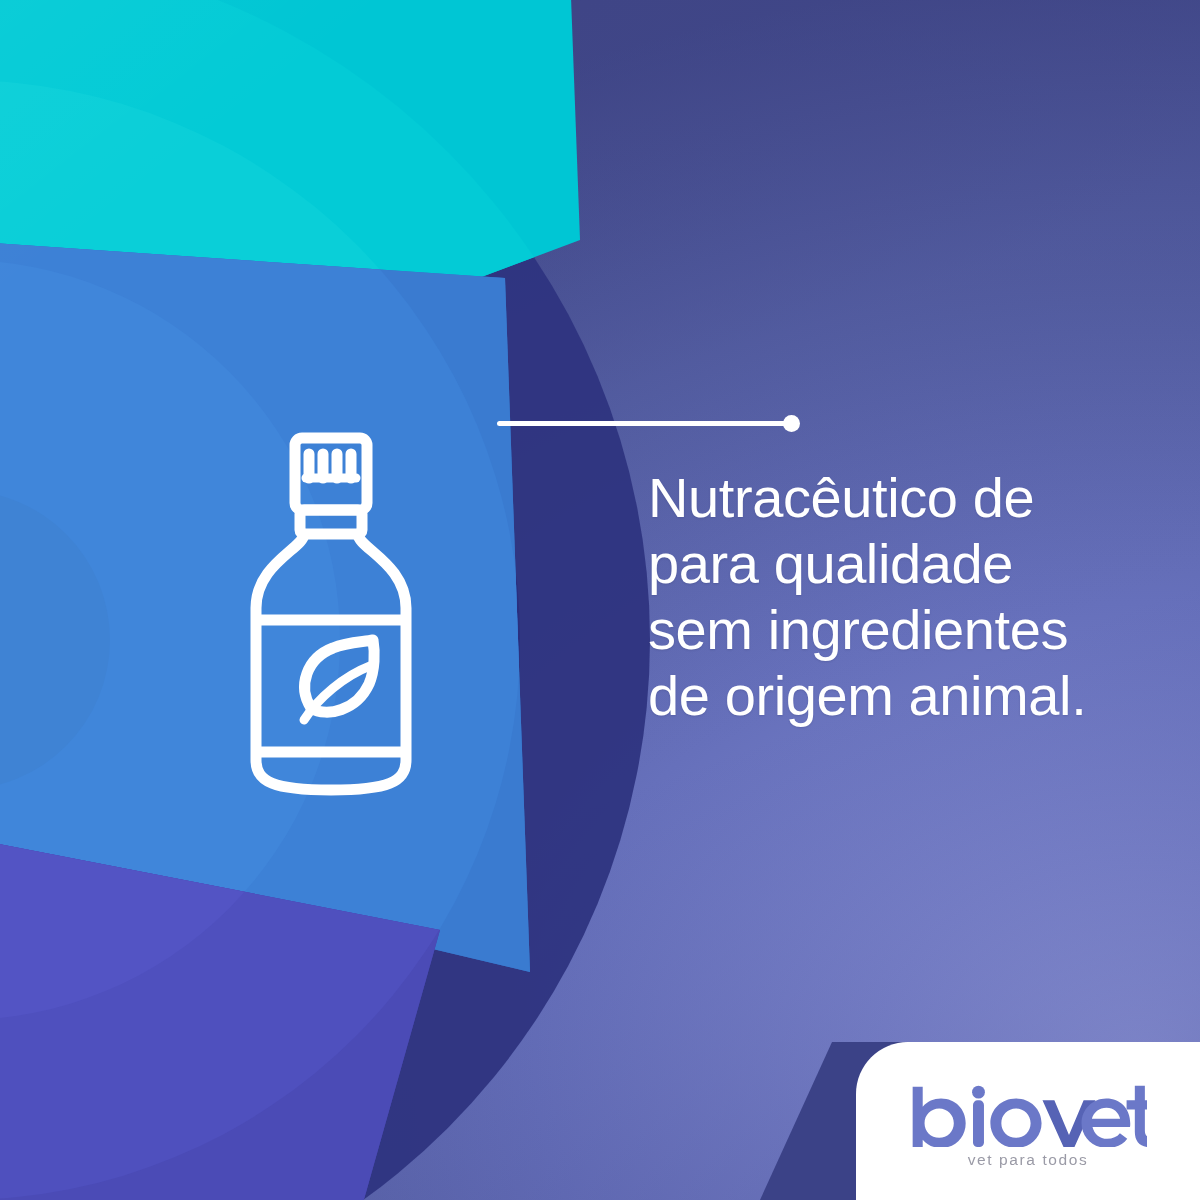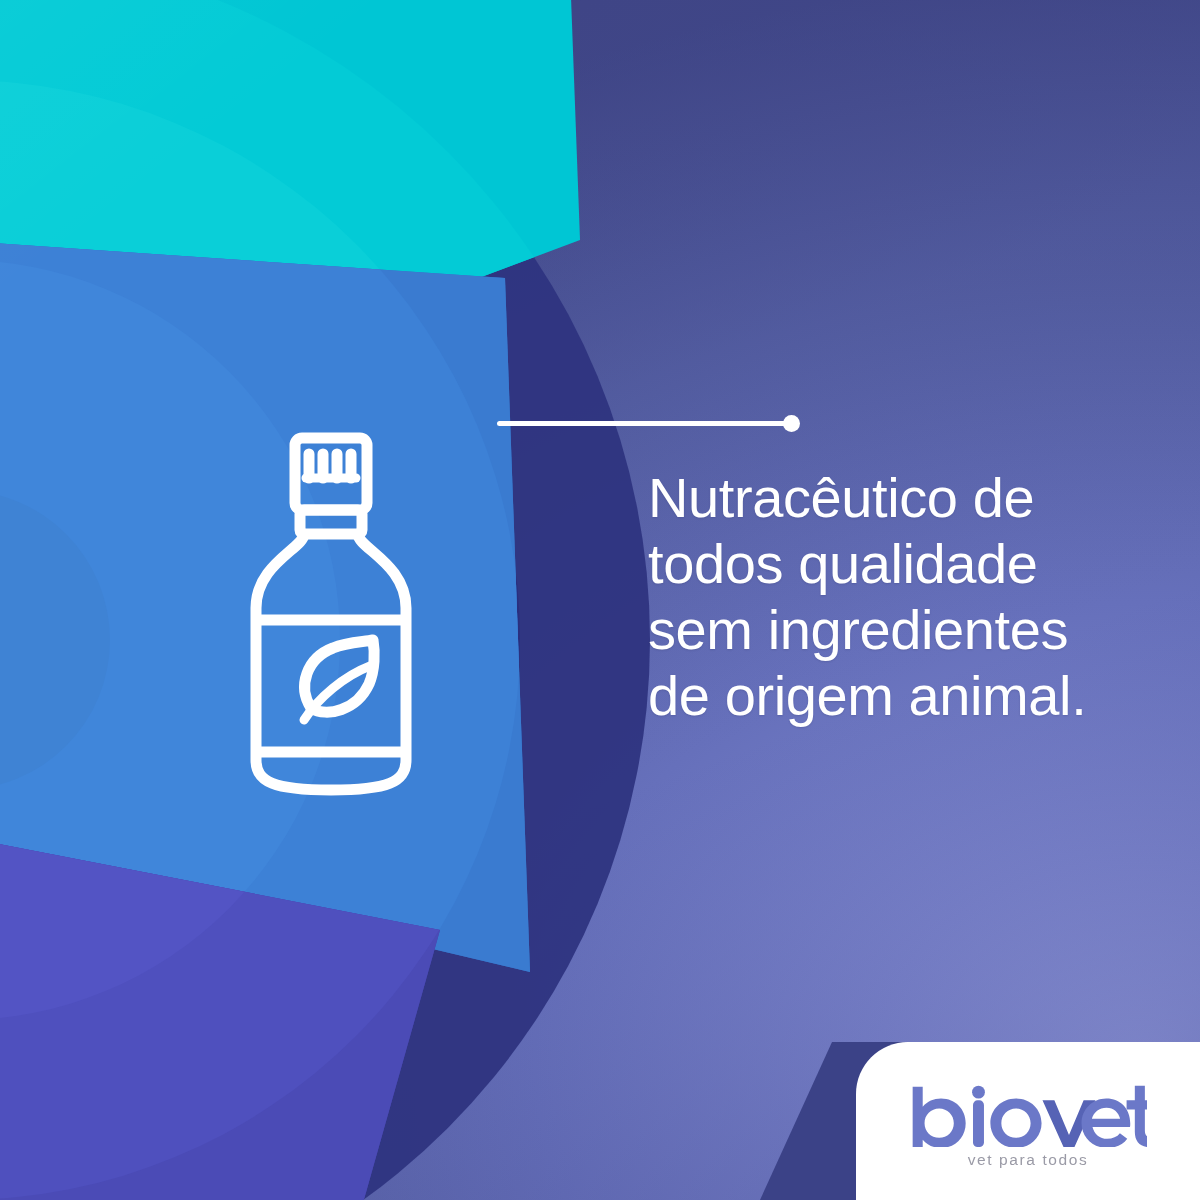--- a/index.html
+++ b/index.html
@@ -165,21 +165,21 @@
 
     <polygon points="-420,-300 560,-300 580,240 -60,480" fill="url(#shineA)"></polygon>
 
     <polygon points="905,1042 866,1200 760,1200 832,1042" fill="#3b4287"></polygon>
   </svg>
 
   <div class="rule"></div>
   <div class="rule-dot"></div>
 
   <div class="headline">Nutracêutico de
-todos qualidade
+para qualidade
 sem ingredientes
 de origem animal.</div>
 
   <svg class="bottle" viewBox="0 0 186 364">
     <g fill="none" stroke="#ffffff" stroke-width="11" stroke-linecap="round" stroke-linejoin="round">
 
       <rect x="57" y="6" width="72" height="72" rx="7"></rect>
 
       <path d="M71 22 v24 M85 22 v24 M99 22 v24 M113 22 v24"></path>
       <path d="M68 46 h50" stroke-width="9"></path>

